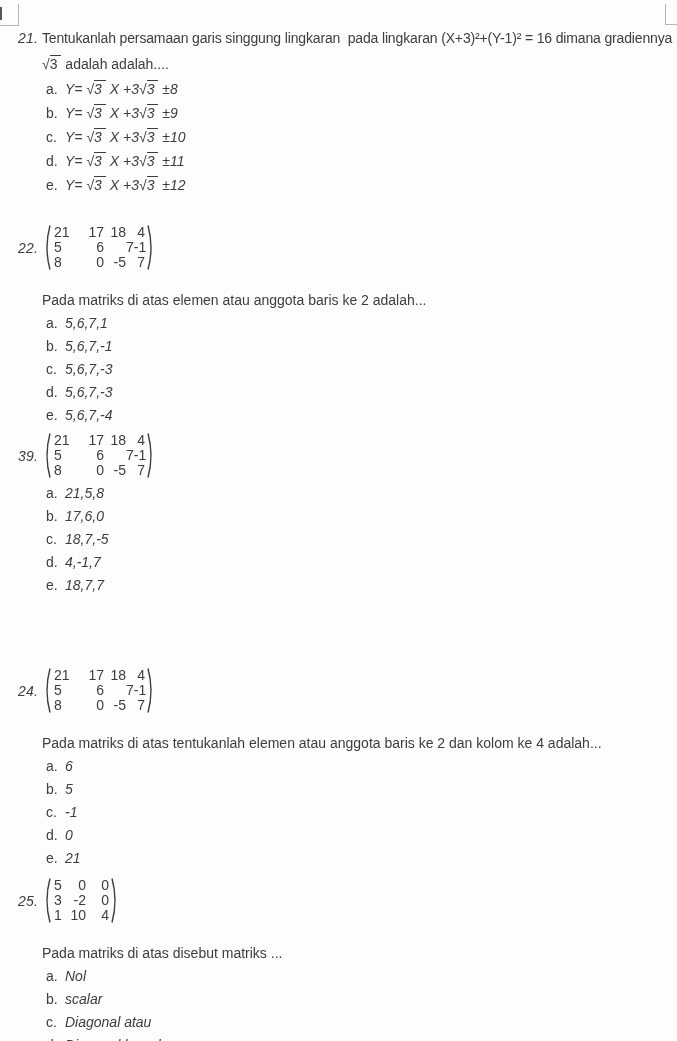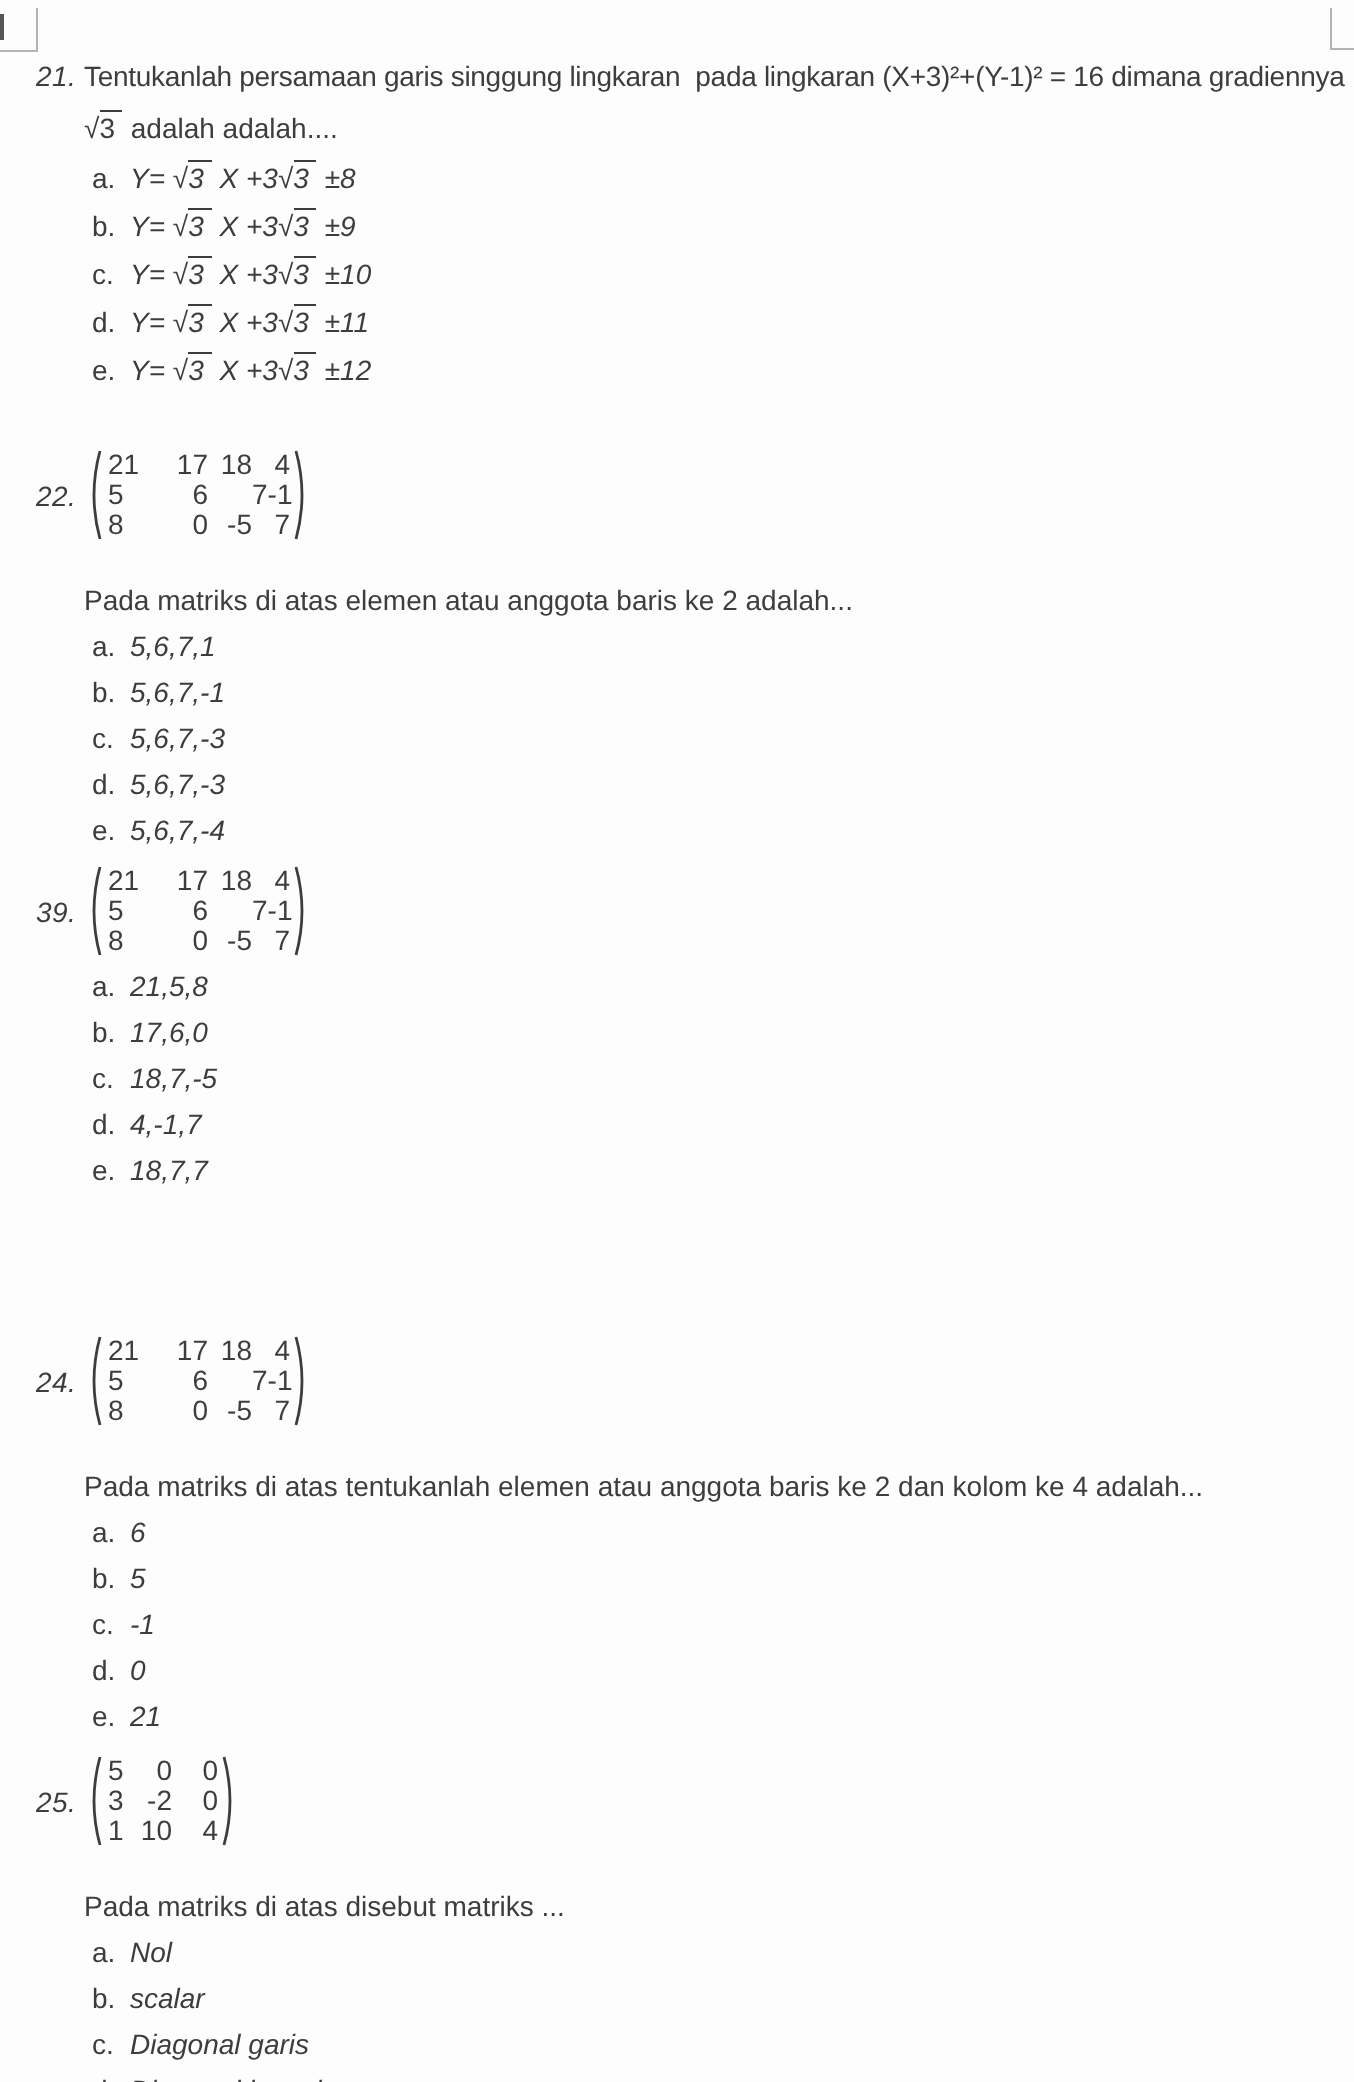--- a/index.html
+++ b/index.html
@@ -236,21 +236,21 @@
             <div class="option">
               <span class="olabel">a.</span>
               <span class="otext">Nol</span>
             </div>
             <div class="option">
               <span class="olabel">b.</span>
               <span class="otext">scalar</span>
             </div>
             <div class="option">
               <span class="olabel">c.</span>
-              <span class="otext">Diagonal garis</span>
+              <span class="otext">Diagonal atau</span>
             </div>
             <div class="option">
               <span class="olabel">d.</span>
               <span class="otext">Diagonal bawah</span>
             </div>
           </div>
         </div>
       </div>
     </div>
 </div>

